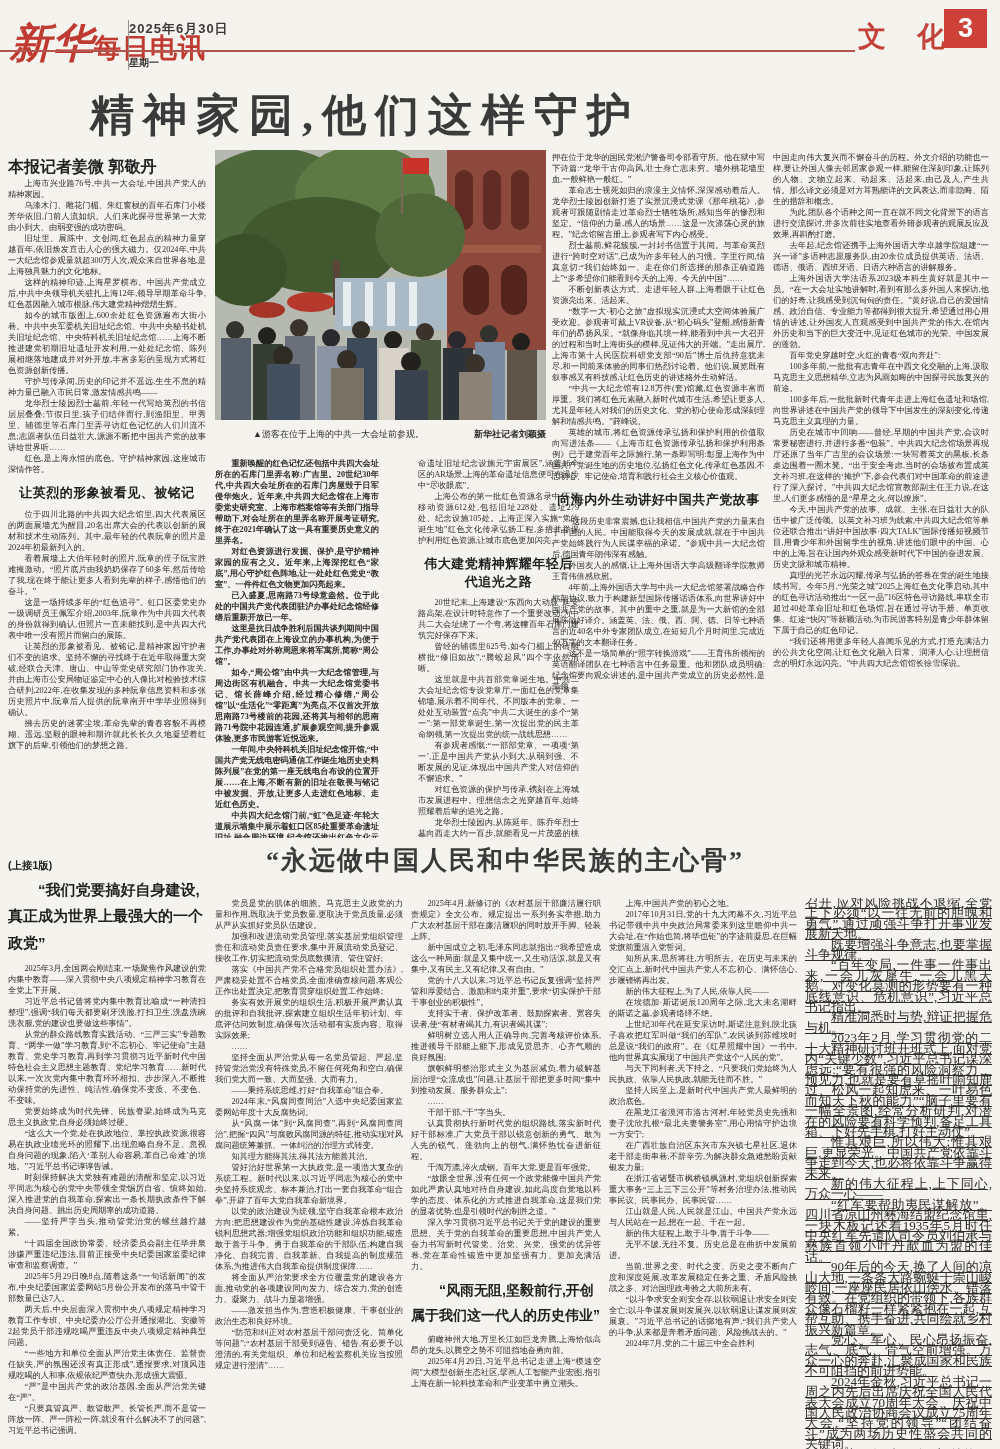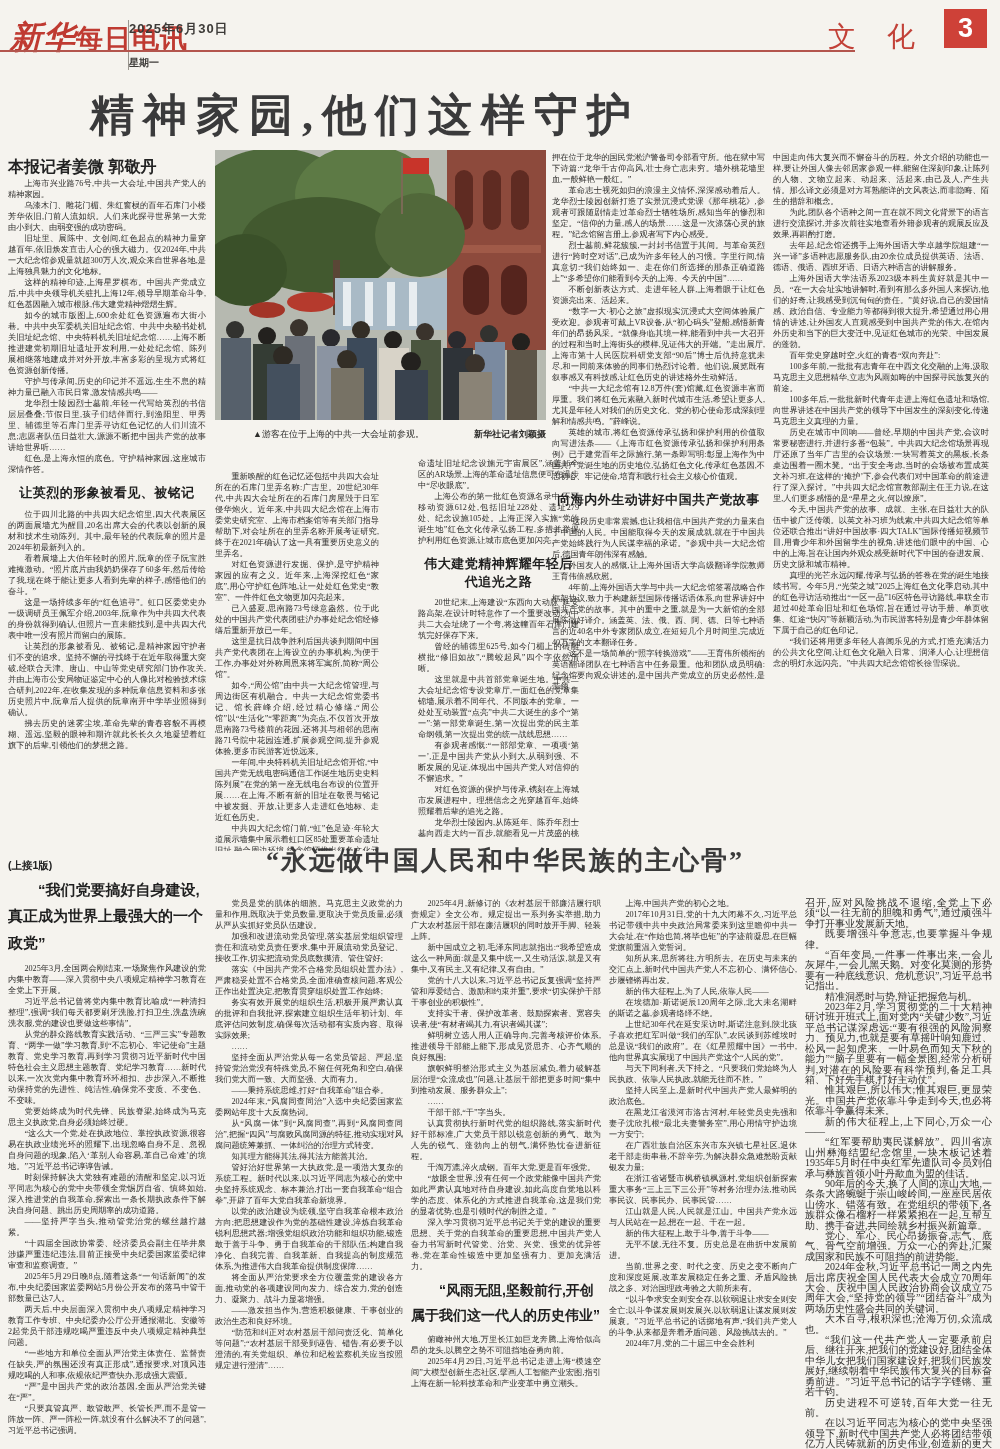--- a/index.html
+++ b/index.html
@@ -4,27 +4,27 @@
 <style>
   html,body{margin:0;padding:0;background:#d8d5cf;}
   #page{
     position:relative;width:1000px;height:1449px;margin:0 auto;
     background:#f5f3ee;overflow:hidden;
     font-family:"Liberation Serif","DejaVu Serif",serif;
     color:#2e2d2b;
   }
   
   #masthead{position:absolute;left:10px;top:16px;color:#bf3a31;white-space:nowrap;}
-  #masthead .script{font-size:32px;font-weight:900;font-style:italic;letter-spacing:1px;}
+  #masthead .script{font-size:41px;font-weight:900;font-style:italic;letter-spacing:1px;}
   #masthead .block{font-size:27px;font-weight:900;letter-spacing:1px;font-family:"Liberation Sans",sans-serif;}
   #date-block{position:absolute;left:128px;top:20px;border-left:1px solid #9a968f;
     font-family:"Liberation Sans",sans-serif;color:#3c3a37;}
   #date-line{font-size:13px;font-weight:bold;letter-spacing:1px;}
   #weekday-line{font-size:10px;font-weight:bold;margin-top:18px;}
-  #section-label{position:absolute;left:828px;top:18px;color:#c24138;font-size:28px;font-weight:400;
+  #section-label{position:absolute;left:858px;top:18px;color:#c24138;font-size:28px;font-weight:700;
     letter-spacing:12px;font-family:"Liberation Serif",serif;white-space:nowrap;}
   #page-number-box{position:absolute;left:944px;top:9px;width:43px;height:39px;background:#ce4138;
     color:#fff;font-size:27px;font-weight:bold;text-align:center;line-height:39px;
     font-family:"Liberation Sans",sans-serif;}
   #header-rule{position:absolute;left:0;top:50px;width:855px;height:2px;background:#b3554d;}
   
   #main-headline{position:absolute;left:90px;top:86px;width:820px;text-align:left;
     font-size:44px;font-weight:900;letter-spacing:9px;color:#3a3a3b;white-space:nowrap;}
   #byline{position:absolute;left:8px;top:157px;width:198px;font-size:16px;font-weight:bold;
     font-family:"Liberation Sans",sans-serif;color:#222;}
@@ -32,39 +32,39 @@
   .blk{margin:0;}
   .blk-p{text-indent:2em;}
   .blk-cont{text-indent:0;}
   .blk-h{font-family:"Liberation Sans",sans-serif;font-weight:bold;text-align:center;text-indent:0;
     font-size:13px;line-height:1.35;margin:9px 0 7px;color:#1f1f1f;letter-spacing:0.5px;}
   .blk-bh{font-family:"Liberation Sans",sans-serif;font-weight:bold;text-indent:2em;
     font-size:15px;line-height:1.75;margin:6px 0 7px;color:#1f1f1f;text-align:left;}
   .blk-note{text-indent:0;font-size:10.5px;font-weight:bold;font-family:"Liberation Sans",sans-serif;
     margin-bottom:6px;color:#222;}
   #col1{left:8px;top:178px;width:198px;height:660px;}
-  #col2{left:215px;top:471px;width:164px;height:380px;}
+  #col2{left:215px;top:458px;width:164px;height:380px;font-weight:bold;}
   #col3{left:385px;top:458px;width:161px;height:380px;margin-left:33px;}
   #col4{left:552px;top:152px;width:213px;height:686px;}
   #col5{left:773px;top:152px;width:216px;height:686px;}
   
   #photo-box{position:absolute;left:215px;top:150px;width:331px;height:270px;background:#9aa08f;overflow:hidden;}
   #photo-caption-row{position:absolute;left:215px;top:428px;width:331px;display:flex;justify-content:space-between;
     font-size:9px;color:#2e2d2b;}
   #photo-caption{padding-left:38px;}
   #photo-credit{font-weight:bold;font-family:"Liberation Sans",sans-serif;}
   
   #center-headline{position:absolute;left:210px;top:843px;width:590px;text-align:center;
     font-size:26px;font-weight:600;letter-spacing:2px;color:#3a3a3a;white-space:nowrap;}
   #colA{left:8px;top:860px;width:198px;height:589px;}
   #colB{left:215px;top:898px;width:188px;height:551px;}
   #colC{left:411px;top:898px;width:190px;height:551px;}
   #colD{left:609px;top:898px;width:188px;height:551px;}
   #colE{left:805px;top:898px;width:187px;height:551px;}
-  .tight{font-size:10px;line-height:10.4px;}
+  .tight{font-size:13px;line-height:10.4px;text-decoration:underline;}
   #colC .blk-bh{font-size:14px;}
 </style>
 </head>
 <body>
 
 <div id="page">
 
   <div id="masthead">
     <span class="script">新华</span><span class="block">每日电讯</span>
   </div>

